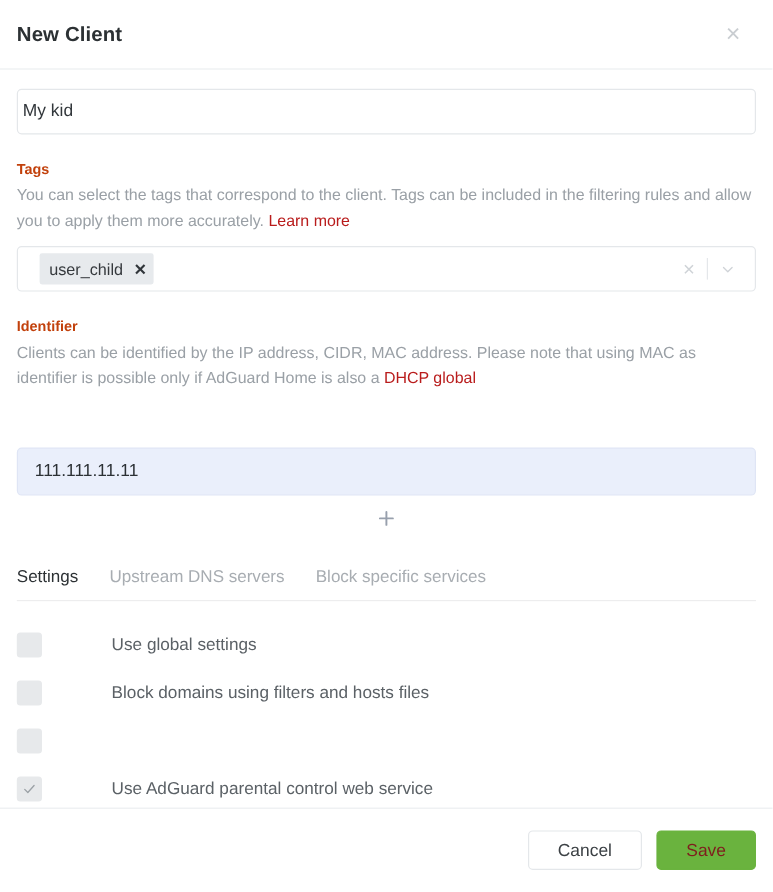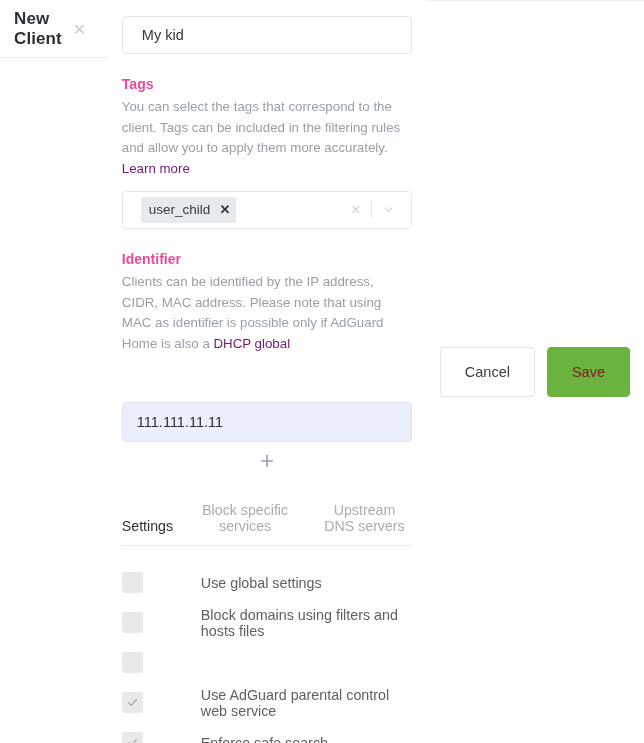--- a/index.html
+++ b/index.html
@@ -8,21 +8,21 @@
     width: 644px; height: 743px;
     background: #ffffff;
     font-family: "Liberation Sans", sans-serif;
     -webkit-font-smoothing: antialiased;
   }
   .modal {
     width: 644px; height: 743px;
     background: #fff;
     position: relative;
     display: flex;
-    flex-direction: row;
+    flex-direction: column;
     overflow: hidden;
   }
 
   
   .modal-header {
     height: 58px;
     flex: 0 0 58px;
     border-bottom: 1px solid #eceef0;
     display: flex;
     align-items: center;
@@ -53,46 +53,46 @@
     flex: 1 1 auto;
     padding: 16px 14px 0 14px;
     overflow: hidden;
   }
 
   .text-input {
     width: 100%;
     height: 38px;
     border: 1px solid #e4e7ea;
     border-radius: 4px;
-    padding: 0 19px;
+    padding: 0 4px;
     font-size: 14.5px;
     color: #32373b;
     font-family: "Liberation Sans", sans-serif;
     background: #fff;
     outline: none;
     display: flex;
     align-items: center;
   }
 
   .section { margin-top: 22px; }
   .section-label {
-    font-size: 14px;
+    font-size: 12px;
     font-weight: 700;
-    color: #ec4899;
+    color: #c2410c;
     margin-bottom: 5px;
   }
   .section-desc {
     font-size: 13.3px;
     line-height: 1.56;
     color: #9aa0a6;
     margin-bottom: 11px;
     max-width: 615px;
   }
   .section-desc a {
-    color: #701a75;
+    color: #b91c1c;
     text-decoration: none;
   }
 
   
   .select-control {
     width: 100%;
     min-height: 38px;
     border: 1px solid #e4e7ea;
     border-radius: 4px;
     display: flex;
@@ -217,21 +217,21 @@
   .modal-footer {
     flex: 0 0 70px;
     border-top: 1px solid #eceef0;
     display: flex;
     align-items: center;
     justify-content: flex-end;
     gap: 12px;
     padding: 0 14px;
   }
   .btn {
-    height: 50px;
+    height: 33px;
     border-radius: 4px;
     font-size: 14.5px;
     cursor: pointer;
     font-family: "Liberation Sans", sans-serif;
     padding: 4px 24px;
     display: inline-flex;
     align-items: center;
     justify-content: center;
   }
   .btn-cancel {
@@ -296,22 +296,22 @@
         <button class="add-btn">
           <svg width="18" height="18" viewBox="0 0 20 20" aria-hidden="true">
             <path d="M10 4 V16 M4 10 H16" fill="none" stroke="#98a0ad" stroke-width="1.8" stroke-linecap="round"></path>
           </svg>
         </button>
       </div>
     </div>
 
     <div class="tabs">
       <button class="tab active">Settings</button>
+      <button class="tab">Upstream DNS servers</button>
       <button class="tab">Block specific services</button>
-      <button class="tab">Upstream DNS servers</button>
     </div>
 
     <div class="checklist">
 
       <div class="check-row">
         <span class="checkbox"></span>
         <span class="check-label">Use global settings</span>
       </div>
 
       <div class="check-row">

